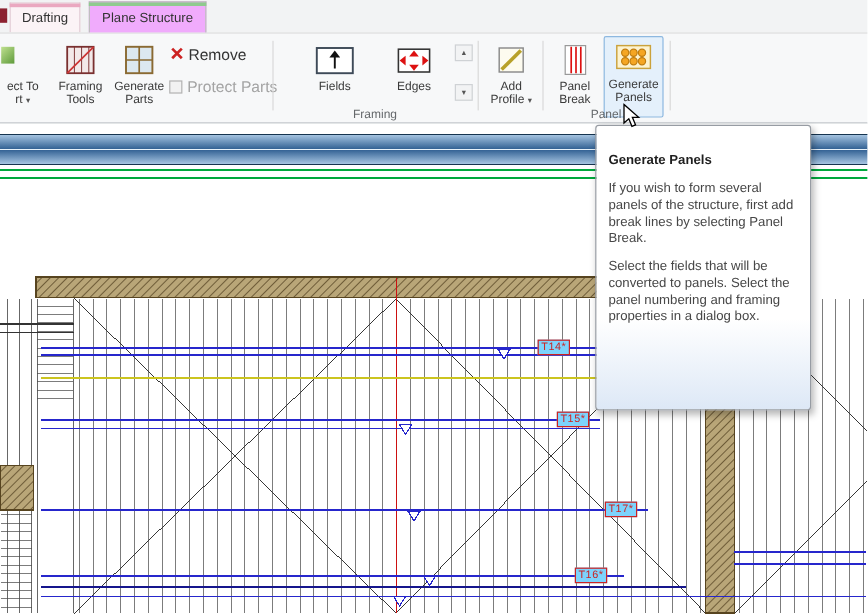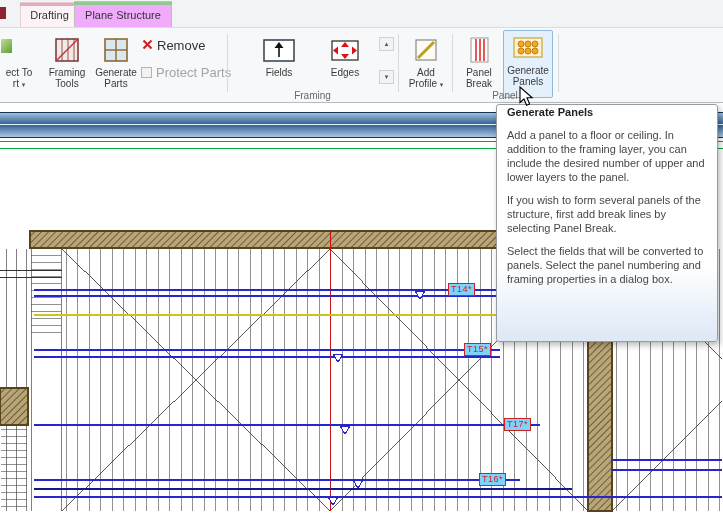--- a/index.html
+++ b/index.html
@@ -5,21 +5,21 @@
   *{box-sizing:border-box;margin:0;padding:0}
   html,body{width:723px;height:513px}
   body{position:relative;overflow:hidden;background:#fff;font-family:"Liberation Sans",sans-serif;}
 
   
   .tabbar{position:absolute;top:0;left:0;width:723px;height:27px;background:#f2f3f4;}
   .frag-icon{position:absolute;left:0;top:7px;width:6px;height:12px;background:#8c2230;}
   .tab{position:absolute;bottom:0;height:25px;display:flex;align-items:center;justify-content:center;
        font-size:11px;color:#333;border:1px solid #d9d9d9;border-bottom:none;cursor:default;}
   .tab .stripe{position:absolute;top:0;left:-1px;right:-1px;height:3px;}
-  .tab.drafting{left:8px;width:59px;background:#fbf3f6;border-color:#e2ccd5;margin-left:12px;}
+  .tab.drafting{left:8px;width:59px;background:#fbf3f6;border-color:#e2ccd5;}
   .tab.drafting .stripe{background:#eaa8c0;}
   .tab.active{left:74px;width:98px;height:26px;background:#f0abfc;border-color:#bfbfbf;z-index:6;}
   .tab.active .stripe{background:#8fca8f;}
 
   
   .ribbon{position:absolute;top:27px;left:0;width:723px;height:76px;background:#f7f8f9;
           border-top:1px solid #dcdcdc;border-bottom:1px solid #b7bcc1;}
   .rbtn{position:absolute;top:4px;height:64px;display:flex;flex-direction:column;align-items:center;
         padding-top:2px;border:1px solid transparent;border-radius:2px;}
   .rbtn .ric{height:30px;display:flex;align-items:center;justify-content:center;}
@@ -36,24 +36,24 @@
           display:flex;align-items:center;justify-content:center;}
   .clip-icon{position:absolute;left:0;top:6px;width:11px;height:14px;
              background:linear-gradient(135deg,#bfe08f,#5f9b3c);}
 
   
   .canvas{position:absolute;top:103px;left:0;width:723px;height:410px;background:#fff;}
   .dlabel{position:absolute;font-size:9px;line-height:11px;padding:0 2px;border:1px solid #cc2222;
           color:#cc2222;background:#7dd3fc;letter-spacing:0.5px;}
 
   
-  .tooltip{position:absolute;left:496px;top:104px;width:222px;height:238px;z-index:40;
+  .tooltip{position:absolute;left:496px;top:104px;width:180px;height:238px;z-index:40;
            background:linear-gradient(180deg,#ffffff 68%,#dde8f6);
            border:1px solid #979ca3;border-radius:3px;box-shadow:2px 3px 6px rgba(0,0,0,.28);
-           padding:0 10px;font-size:11px;line-height:14px;color:#474747;}
+           padding:22px 10px;font-size:11px;line-height:14px;color:#474747;}
   .tt-title{font-weight:bold;color:#1f1f1f;margin-bottom:9px;}
   .tooltip p{margin:0 0 9px;}
 
   .cursor{position:absolute;left:519px;top:86px;z-index:60;}
 </style>
 </head>
 <body>
 
 <div class="tabbar">
   <span class="frag-icon"></span>
@@ -379,20 +379,19 @@
 
   
   <span class="dlabel" style="left:448px;top:180px">T14*</span>
   <span class="dlabel" style="left:464px;top:240px">T15*</span>
   <span class="dlabel" style="left:504px;top:315px">T17*</span>
   <span class="dlabel" style="left:479px;top:370px">T16*</span>
 </div>
 
 <div class="tooltip">
   <div class="tt-title">Generate Panels</div>
-  <p>Add a panel to a floor or ceiling. In addition to the framing layer, you can include the desired number of upper and lower layers to the panel.</p>
   <p>If you wish to form several panels of the structure, first add break lines by selecting Panel Break.</p>
   <p>Select the fields that will be converted to panels. Select the panel numbering and framing properties in a dialog box.</p>
 </div>
 
 <svg class="cursor" width="16" height="22">
   <path d="M1,1 L1,16.5 L5,13 L7.6,19.3 L10.6,18 L8,11.8 L13.2,11.8 Z" fill="#ffffff" stroke="#000000" stroke-width="1.1"></path>
 </svg>
 
 </body></html>

